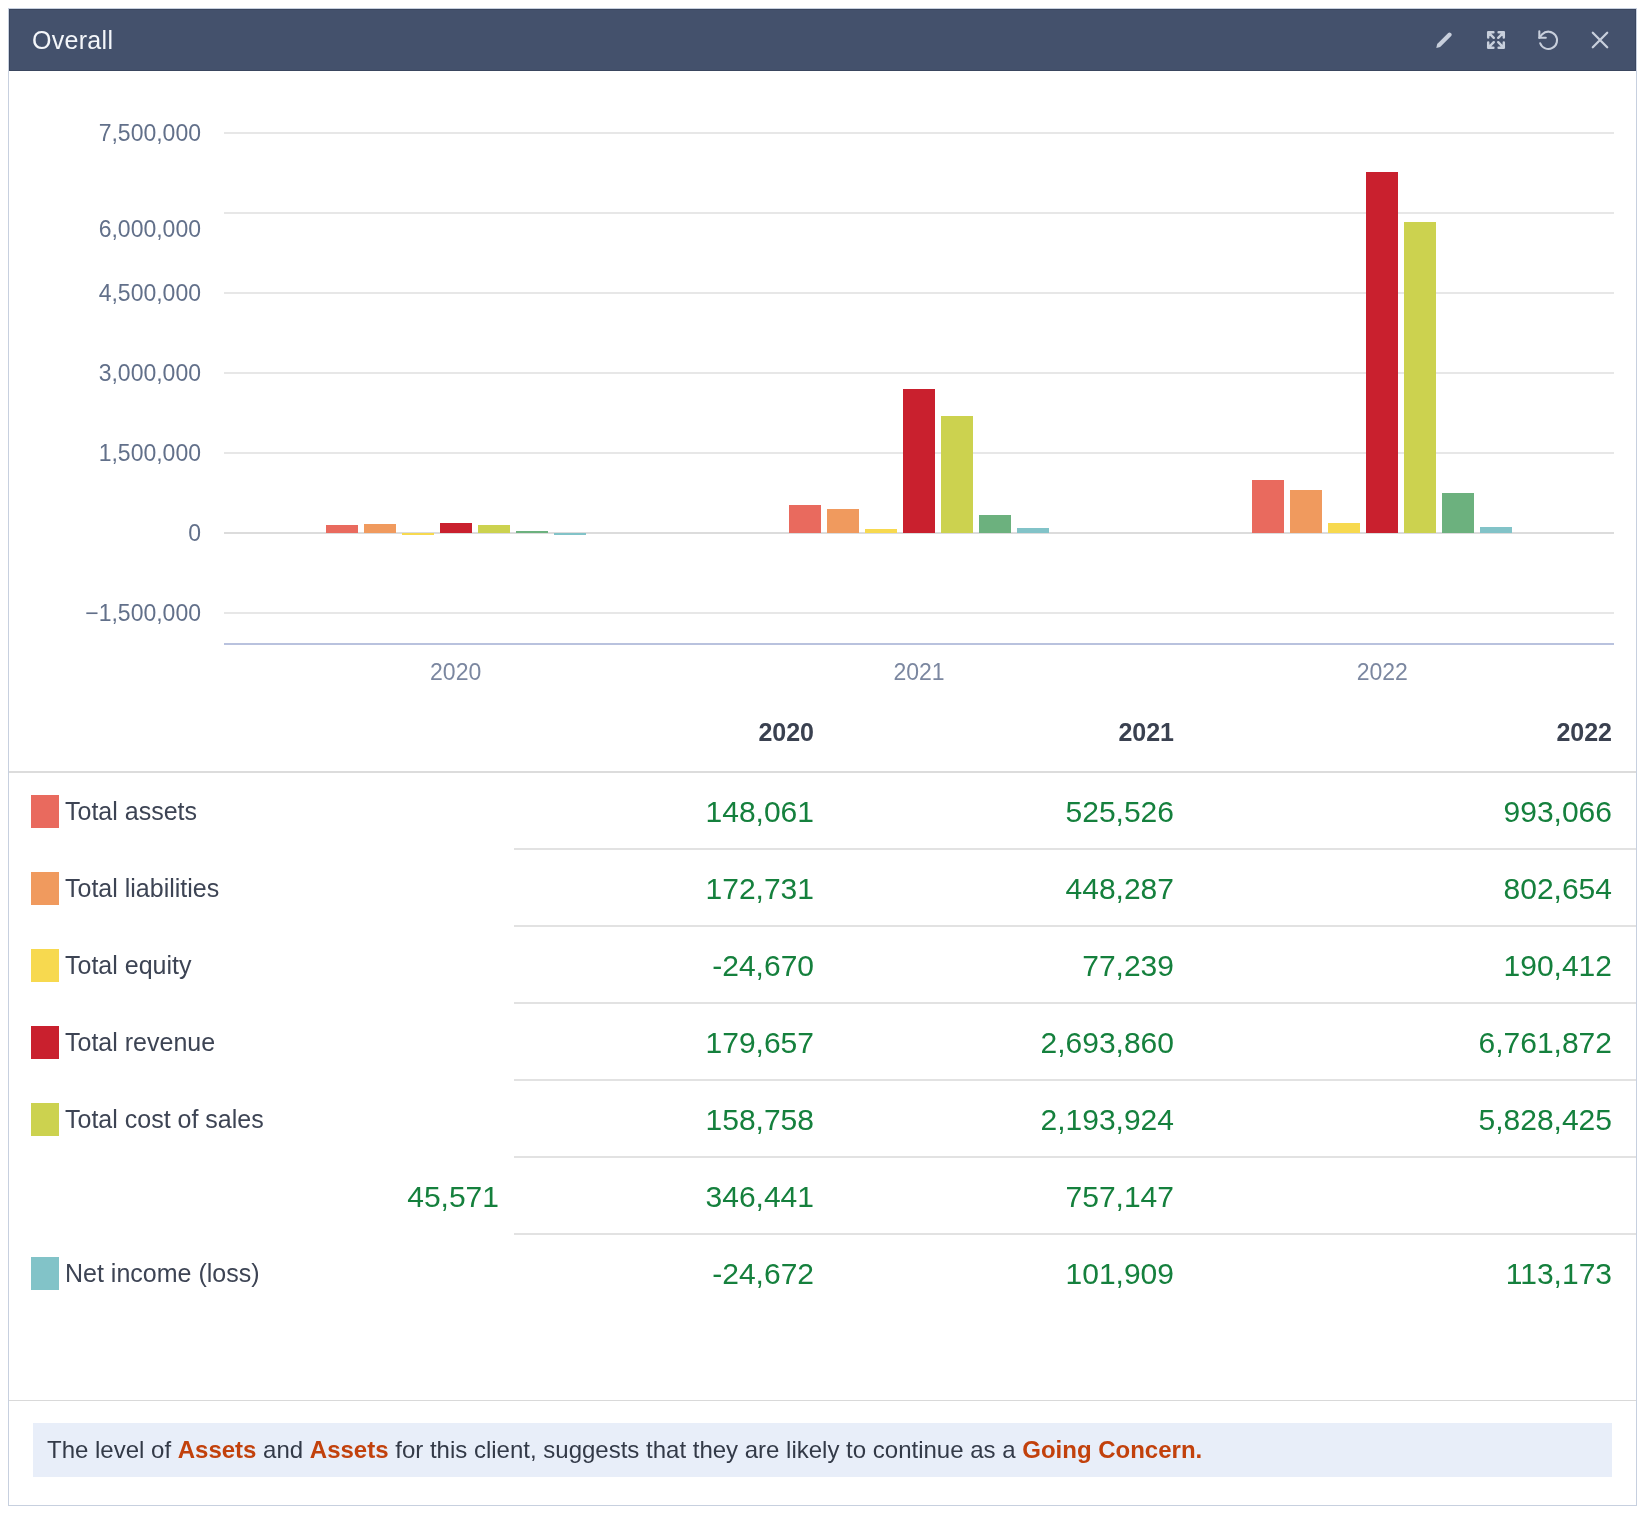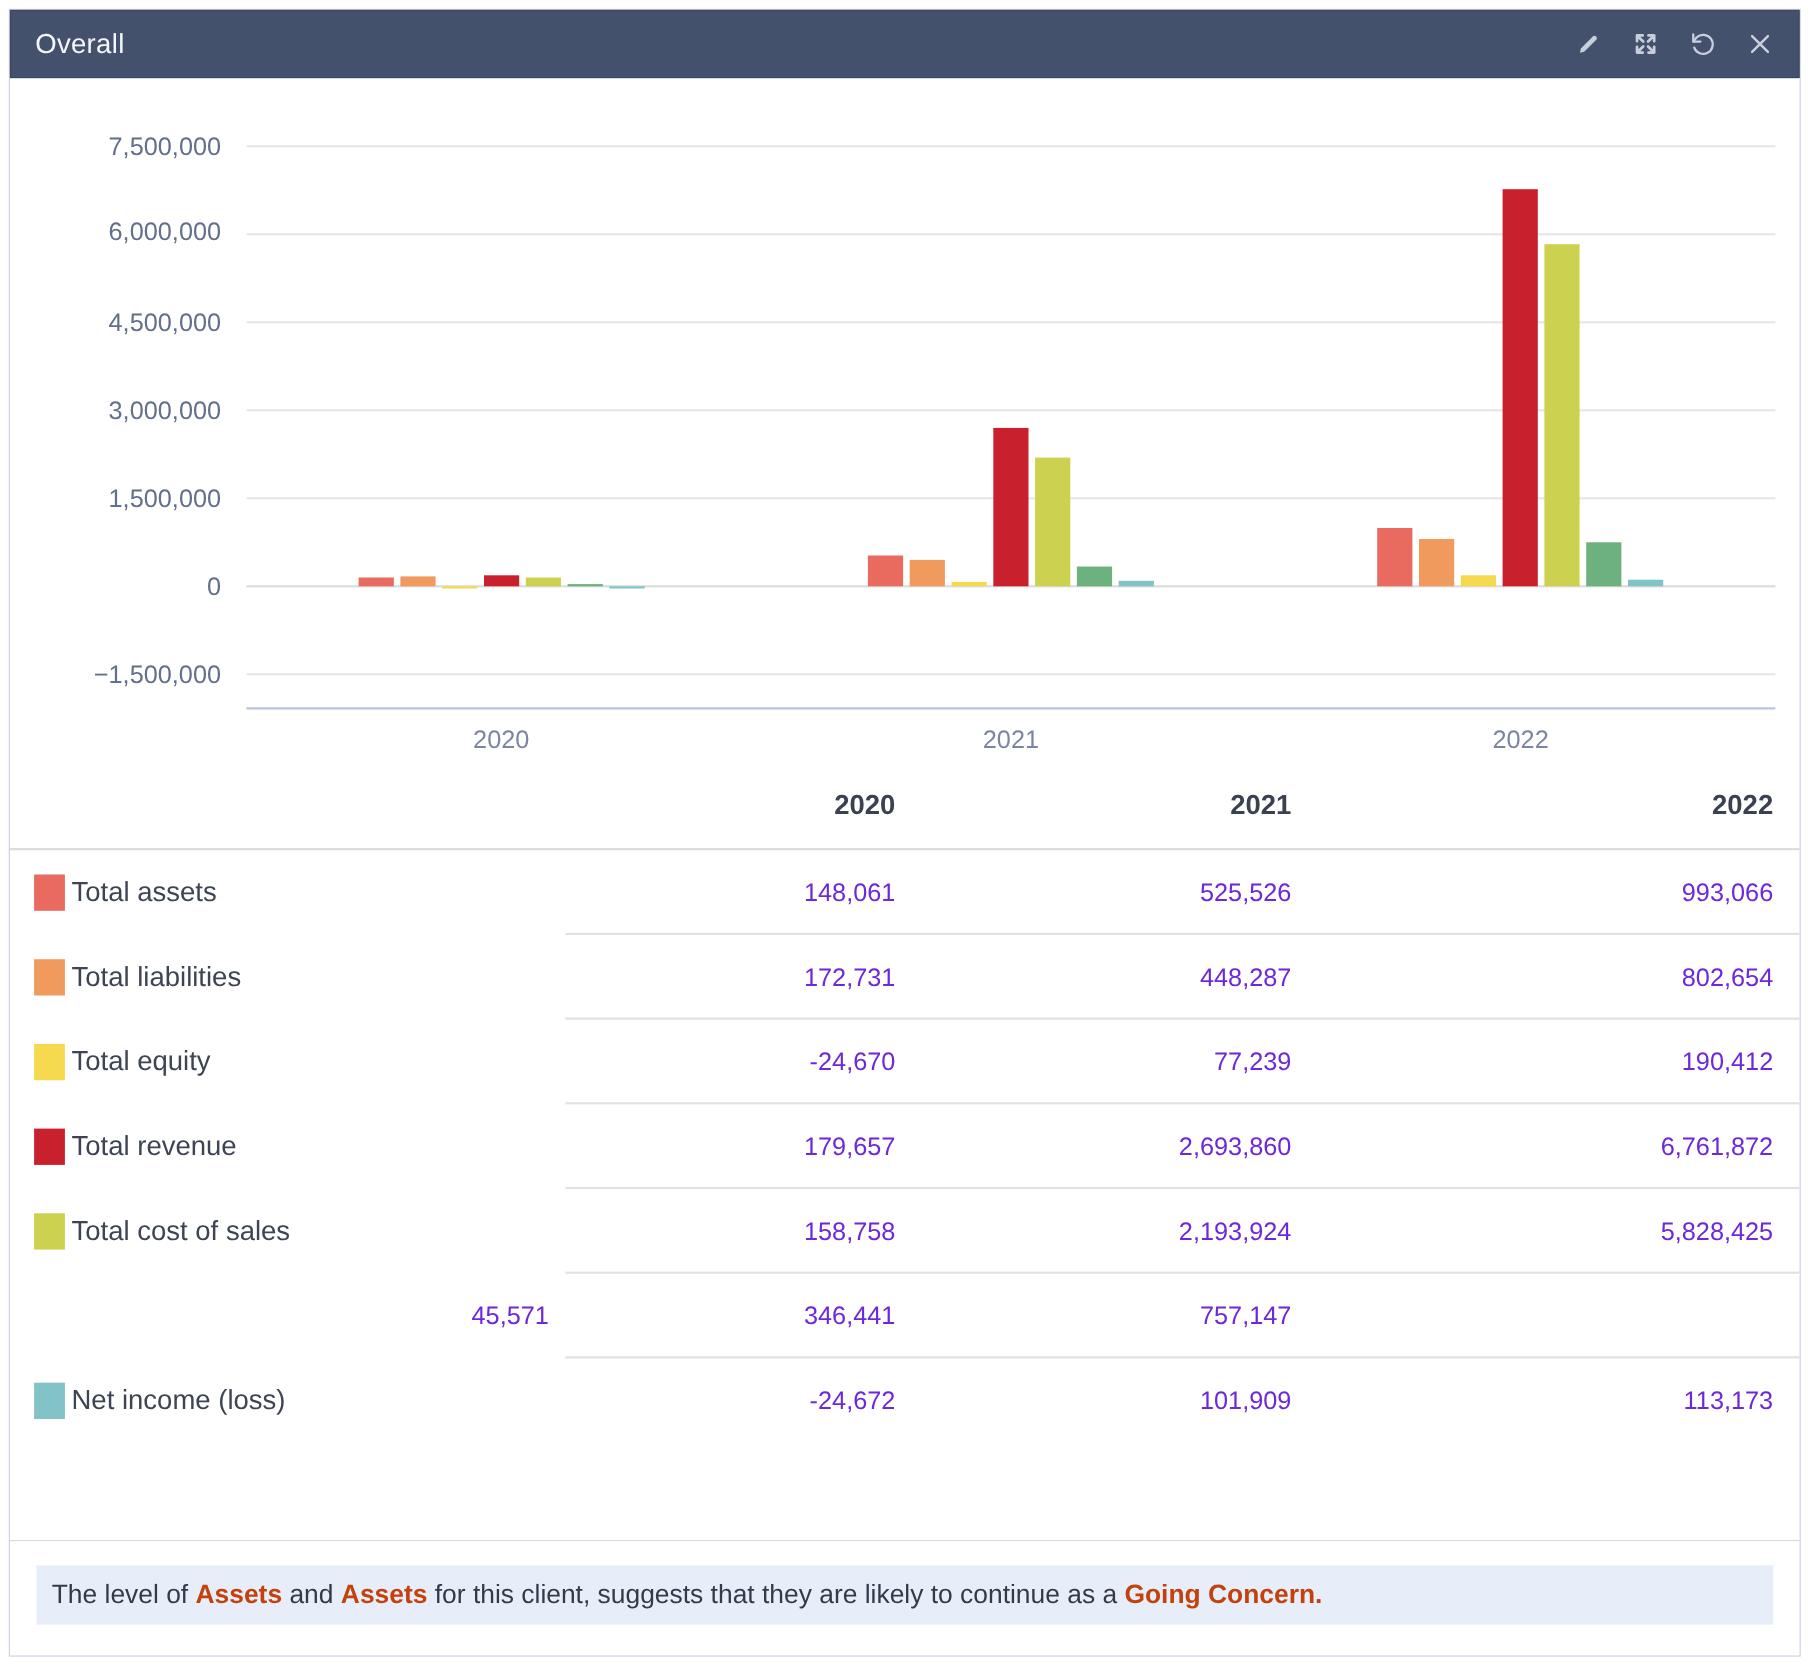--- a/index.html
+++ b/index.html
@@ -31,21 +31,21 @@
   .tbl{position:relative;}
   .trow{display:grid;grid-template-columns:490px 315px 360px 438px;align-items:center;
         padding-right:24px;position:relative;}
   .trow.head{height:78px;border-bottom:2px solid #dcdcdc;}
   .trow.data{height:77px;}
   .trow.data:not(:last-child)::after{content:"";position:absolute;left:505px;right:0;bottom:0;
         height:2px;background:#e2e2e2;}
   .ycol{text-align:right;font-size:25px;font-weight:bold;color:#3a4150;}
   .lcell{display:flex;align-items:center;gap:6px;padding-left:22px;font-size:25px;color:#3d4454;}
   .swatch{width:28px;height:33px;flex:0 0 28px;}
-  .vcell{text-align:right;font-size:23px;color:#6d28d9;}
+  .vcell{text-align:right;font-size:30px;color:#15803d;}
   .tbl-pad{height:88px;}
 
   
   .note-sec{border-top:1px solid #d9d9d9;padding:22px 24px 28px 24px;}
   .note{background:#e8eef9;min-height:54px;display:flex;align-items:center;
         padding:0 14px;font-size:24px;color:#333a48;}
   .note b{font-weight:bold;color:#c2410c;}
 </style>
 </head>
 <body>
@@ -78,21 +78,21 @@
         <span class="hicon" title="Close">
           <svg width="24" height="24" viewBox="0 0 20 20">
             <path d="M4 4 L16 16 M16 4 L4 16"></path>
           </svg>
         </span>
       </span>
     </div>
 
     <div class="chart">
       <div class="ytick" style="top: 48px;">7,500,000</div>
-        <div class="ytick" style="top: 125px;">6,000,000</div>
+        <div class="ytick" style="top: 144px;">6,000,000</div>
         <div class="ytick" style="top: 208px;">4,500,000</div>
         <div class="ytick" style="top: 288px;">3,000,000</div>
         <div class="ytick" style="top: 368px;">1,500,000</div>
         <div class="ytick" style="top: 448px;">0</div>
         <div class="ytick" style="top: 528px;">−1,500,000</div>
         <div class="plot" id="plot">
         <div class="axisline"></div>
       <div class="gridline" style="top: 47px;"></div>
           <div class="gridline" style="top: 127px;"></div>
           <div class="gridline" style="top: 207px;"></div>

